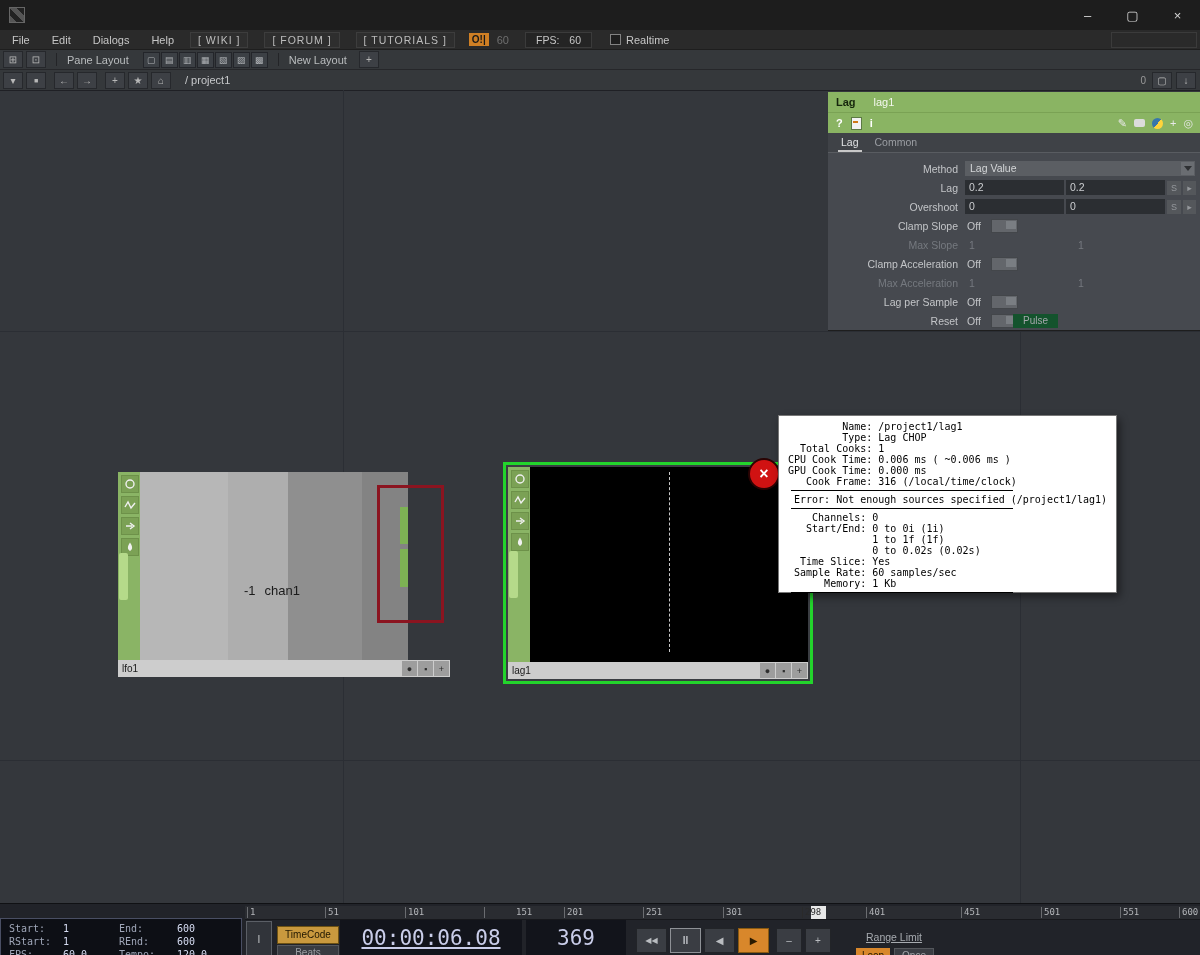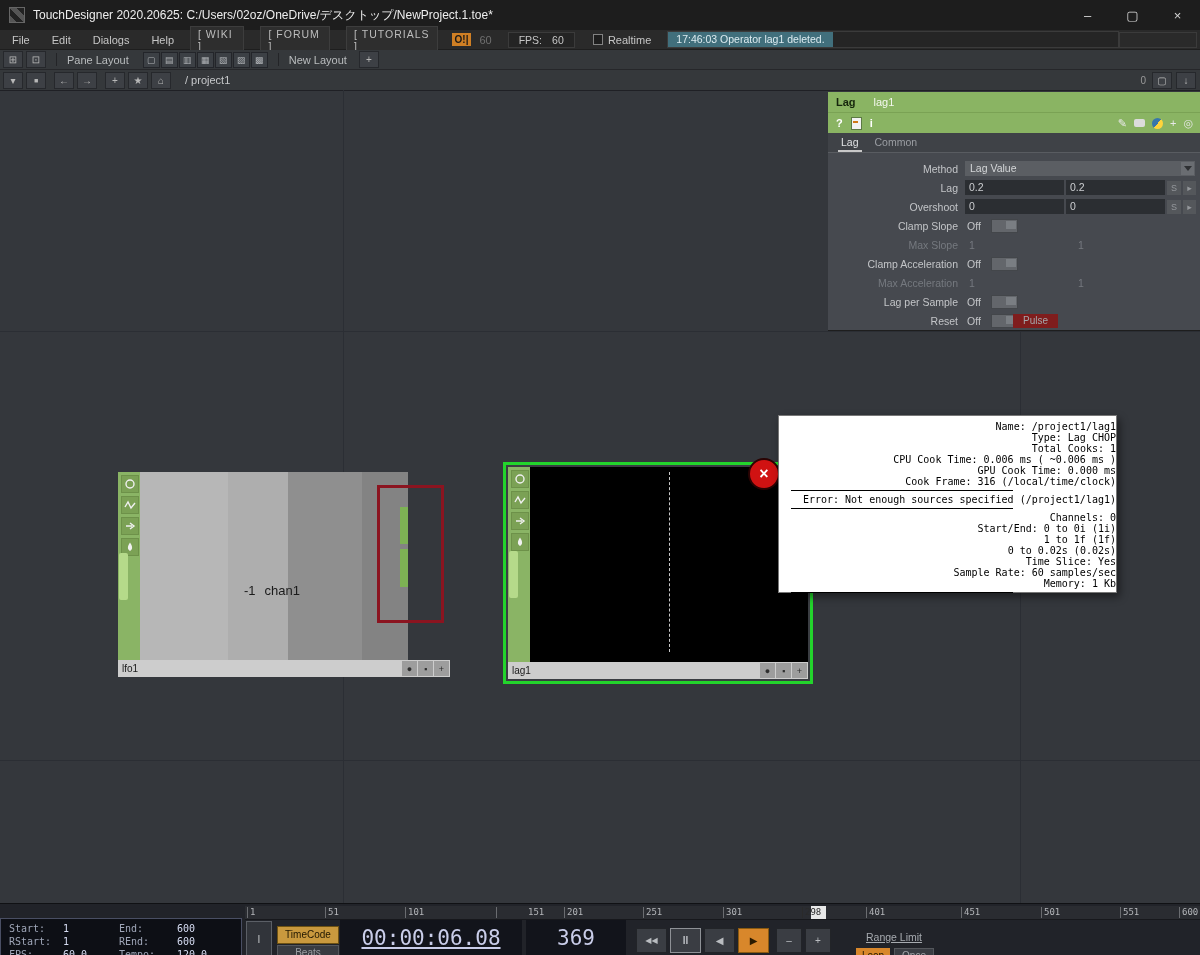--- a/index.html
+++ b/index.html
@@ -100,21 +100,21 @@
   .sbtn{position:absolute;left:339px;width:14px;height:14px;background:#54575b;color:#95989c;
         font-size:9px;text-align:center;line-height:14px;}
   .abtn{position:absolute;left:355px;width:13px;height:14px;background:#54575b;color:#95989c;
         font-size:9px;text-align:center;line-height:14px;}
   .tog-txt{position:absolute;left:139px;color:#c3c5c8;}
   .ptoggle{position:absolute;left:163px;width:25px;height:12px;background:#63666b;
            border:1px solid #43464a;}
   .ptoggle::after{content:"";position:absolute;right:1px;top:1px;width:10px;height:8px;background:#7a7e83;}
   .pval-dis{position:absolute;color:#75797f;}
   .pvd1{left:141px;} .pvd2{left:250px;}
-  .pulse-btn{position:absolute;left:185px;height:14px;padding:0 10px;background:#7f1d1d;
+  .pulse-btn{position:absolute;left:185px;height:14px;padding:0 10px;background:#14532d;
              color:#a4a7ab;font-size:10px;line-height:14px;}
 
   
   .node{position:absolute;z-index:2;}
   .n-sidebar{position:absolute;left:0;top:0;width:22px;background:#8ab465;}
   .n-icon{position:absolute;left:3px;width:16px;height:16px;background:#7ba155;
           border:1px solid #6d9149;display:flex;align-items:center;justify-content:center;}
   .n-flag{position:absolute;left:1px;width:9px;height:47px;background:#b5da8a;border-radius:2px;}
   .n-bar{position:absolute;left:0;height:17px;background:#cdcdcd;display:flex;align-items:center;}
   .n-name{margin-left:4px;font-size:10px;color:#1a1a1a;}
@@ -135,21 +135,21 @@
   .lag-dash{position:absolute;left:50%;top:5px;bottom:10px;border-left:1px dashed #c8c8c8;}
   .err-badge{position:absolute;left:748px;top:458px;width:28px;height:28px;border-radius:50%;
              background:#d01212;border:2px solid #2a0303;display:flex;align-items:center;
              justify-content:center;color:#fff;font-weight:bold;font-size:16px;z-index:6;}
 
   
   .infopop{position:absolute;left:778px;top:415px;width:339px;height:178px;background:#ffffff;
            border:1px solid #777;box-shadow:3px 4px 8px rgba(0,0,0,.45);z-index:7;
            font-family:"DejaVu Sans Mono",monospace;font-size:10px;line-height:11px;color:#000;
            padding:5px 0 0 9px;box-sizing:border-box;}
-  .iline{white-space:pre;height:11px;text-align:right;}
+  .iline{white-space:pre;height:11px;}
   .isep{width:222px;height:1px;background:#000;margin:3px 0 3px 3px;}
 
   
   .bottombar{position:absolute;left:0;top:903px;width:1200px;height:52px;background:#212329;
              border-top:1px solid #101114;z-index:8;}
   .ruler{position:absolute;left:245px;top:2px;width:955px;height:13px;background:#2a2c31;
          border-bottom:1px solid #17181c;}
   .playhead{position:absolute;left:566px;top:0;width:15px;height:13px;background:#e8e8e8;}
   .tick{position:absolute;top:1px;font-size:9px;color:#b4b6ba;border-left:1px solid #6a6c70;
         padding-left:2px;height:11px;font-family:"DejaVu Sans Mono",monospace;z-index:1;}
@@ -179,21 +179,20 @@
             border:1px solid #54575c;color:#a2a5aa;font-size:10px;text-align:center;line-height:14px;box-sizing:border-box;}
   svg{display:block;}
 </style>
 </head>
 <body>
 
 <div class="screen">
 
   <div class="titlebar">
     <div class="app-icon"></div>
-    <div class="title-text">TouchDesigner 2020.20625: C:/Users/02oz/OneDrive/デスクトップ/NewProject.1.toe*</div>
     <div class="win-controls">
       <div class="win-btn">–</div>
       <div class="win-btn">▢</div>
       <div class="win-btn">×</div>
     </div>
   </div>
 
   <div class="menubar">
     <div class="menu-item">File</div>
     <div class="menu-item">Edit</div>
@@ -203,23 +202,20 @@
     <div class="link-box">[ FORUM ]</div>
     <div class="link-box">[ TUTORIALS ]</div>
     <div class="perf-badge">O!|</div>
     <div class="dim-val">60</div>
     <div class="fps-box">
       <span>FPS:</span>
       <span>60</span>
     </div>
     <div class="rt-check"></div>
     <div class="rt-label">Realtime</div>
-    <div class="status-wrap">
-      <span class="status-msg">17:46:03 Operator lag1 deleted.</span>
-    </div>
     <div class="corner-box"></div>
   </div>
 
   <div class="layoutbar">
     <div class="tool-btn">⊞</div>
     <div class="tool-btn">⊡</div>
     <div class="vsep"></div>
     <div class="bar-label">Pane Layout</div>
     <div class="preset-row">
       <div class="preset-btn">▢</div>
@@ -436,21 +432,21 @@
     <div class="iline">      Memory: 1 Kb</div>
     <div class="isep"></div>
   </div>
 
   <div class="bottombar">
     <div class="ruler">
       <div class="playhead"></div>
       <span class="tick" style="left:2px;">1</span>
       <span class="tick" style="left:80px;">51</span>
       <span class="tick" style="left:160px;">101</span>
-      <span class="tick" style="left:251px;padding-left:31px;">151</span>
+      <span class="tick" style="left:239px;padding-left:31px;">151</span>
       <span class="tick" style="left:319px;">201</span>
       <span class="tick" style="left:398px;">251</span>
       <span class="tick" style="left:478px;">301</span>
       <span class="tick" style="left:557px;color:#2a2a2a;border-left-color:#2a2a2a;">298</span>
       <span class="tick" style="left:621px;">401</span>
       <span class="tick" style="left:716px;">451</span>
       <span class="tick" style="left:796px;">501</span>
       <span class="tick" style="left:875px;">551</span>
       <span class="tick" style="left:934px;">600</span>
     </div>

